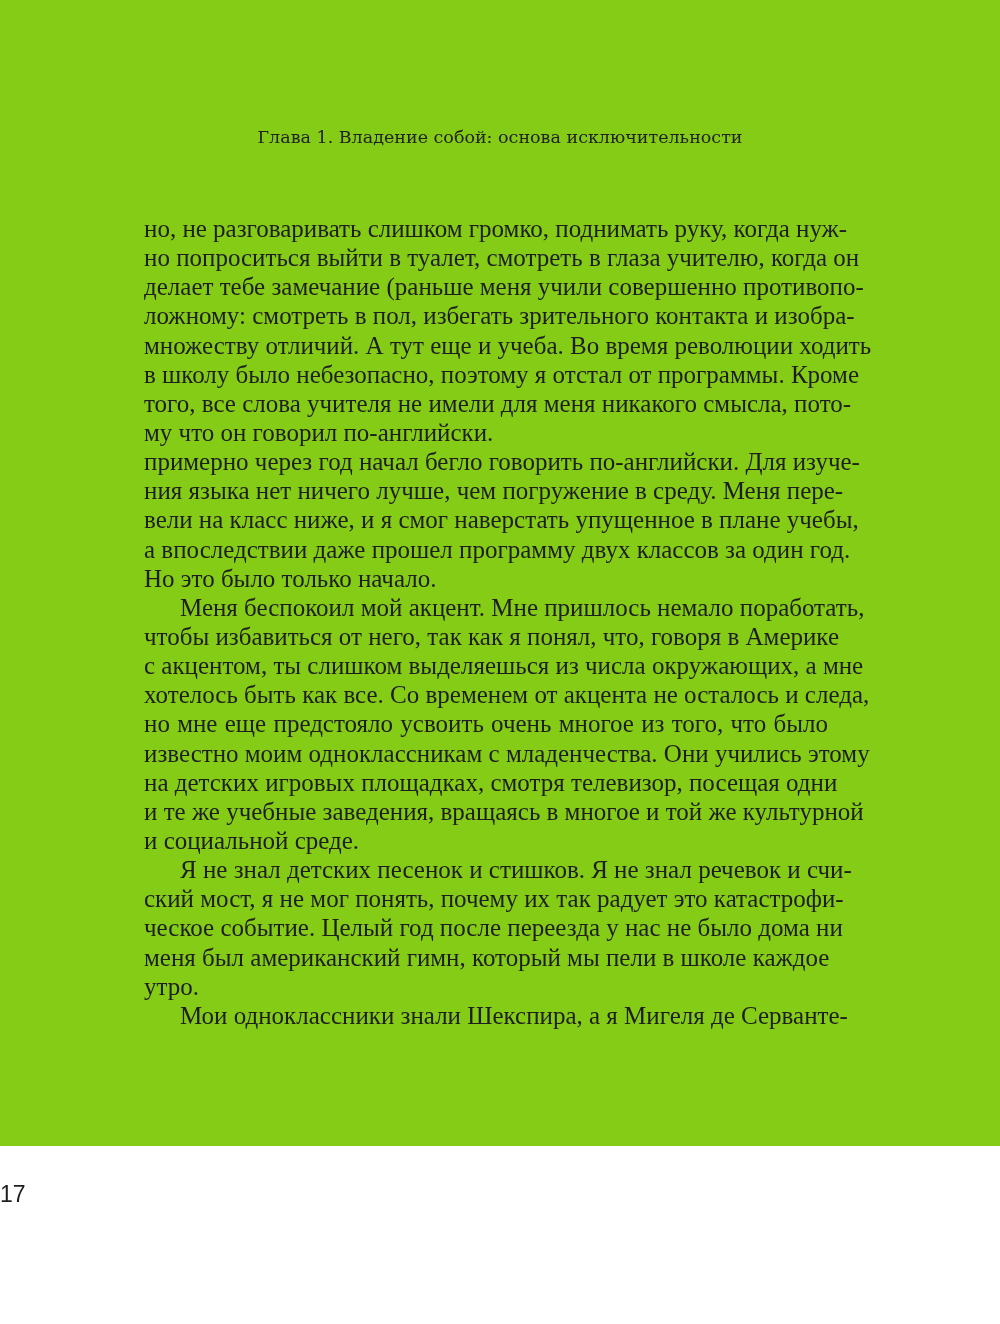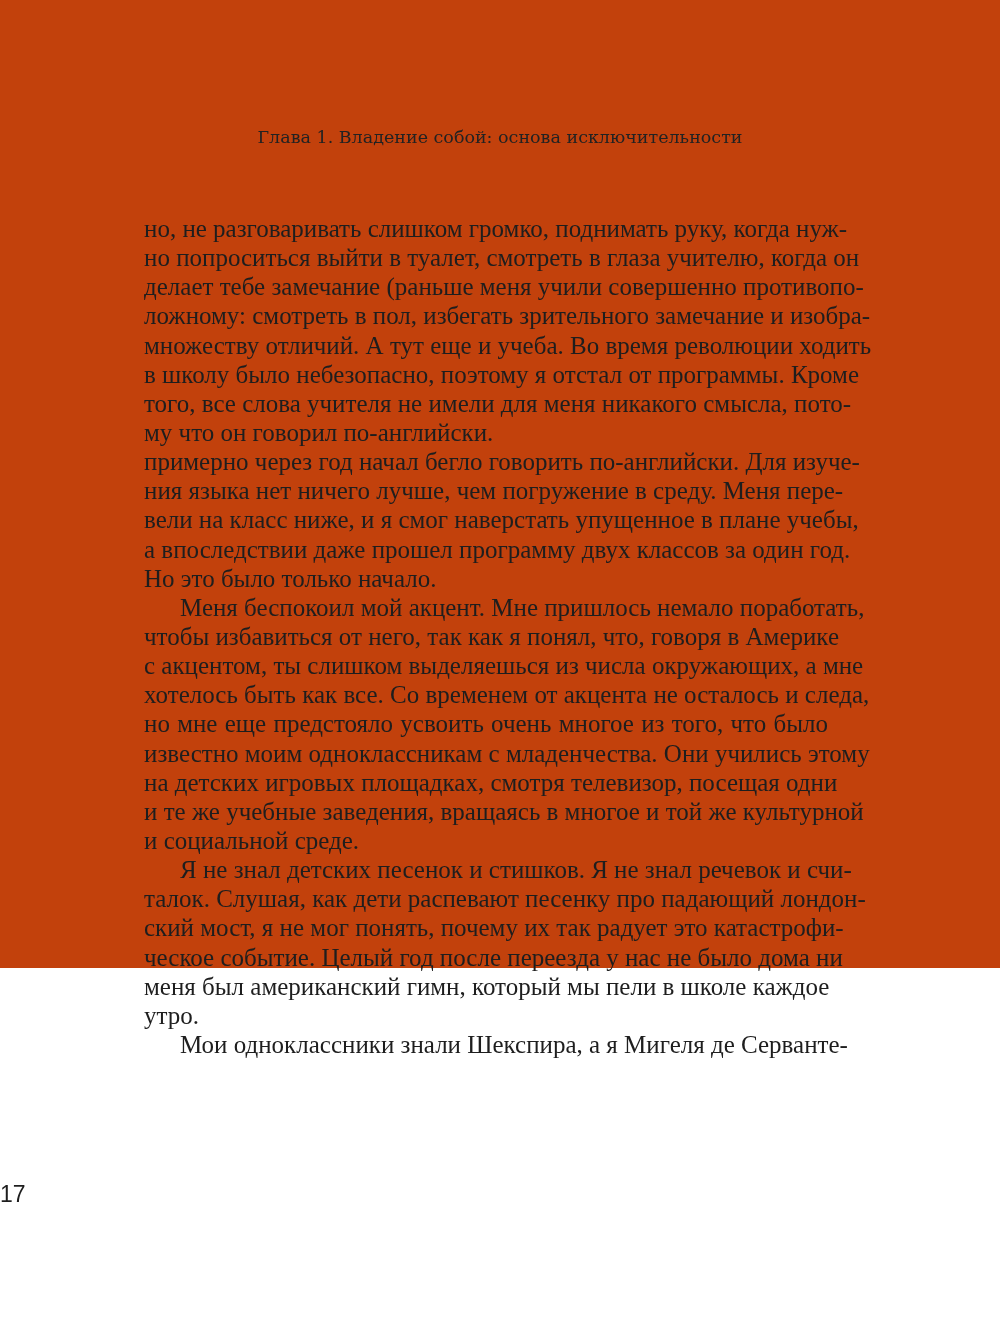--- a/index.html
+++ b/index.html
@@ -1,17 +1,17 @@
 <!DOCTYPE html>
 <html><head>
 <meta charset="utf-8">
 <style>
   html, body { margin: 0; padding: 0; background: #ffffff; }
   body { width: 1000px; height: 1324px; position: relative; overflow: hidden; }
-  .page { position: absolute; left: 0; top: 0; width: 1000px; height: 968px; background: #c2410c; color: #1a1a1a; }
+  .page { position: absolute; left: 0; top: 0; width: 1000px; height: 1146px; background: #84cc16; color: #1a1a1a; }
   .running-head {
     position: absolute; top: 127px; left: 0; width: 1000px; text-align: center;
     font-family: "DejaVu Serif", serif; font-size: 17.5px; color: #222;
     letter-spacing: 0px;
   }
   .body-text {
     position: absolute; left: 144px; top: 176px; width: 684px;
     font-family: "Liberation Serif", serif; font-size: 25px; line-height: 29.15px; color: #1e1e1e; margin-top: 38px;
   }
   .line { display: block; white-space: nowrap; text-align: justify; text-align-last: justify; height: 29.15px; }
@@ -24,41 +24,40 @@
 </style>
 </head>
 <body>
 
 <div class="page">
   <div class="running-head">Глава 1. Владение собой: основа исключительности</div>
   <div class="body-text" id="body-text">
       <span class="line">но, не разговаривать слишком громко, поднимать руку, когда нуж-</span>
       <span class="line">но попроситься выйти в туалет, смотреть в глаза учителю, когда он</span>
       <span class="line">делает тебе замечание (раньше меня учили совершенно противопо-</span>
-      <span class="line">ложному: смотреть в пол, избегать зрительного замечание и изобра-</span>
+      <span class="line">ложному: смотреть в пол, избегать зрительного контакта и изобра-</span>
       <span class="line">множеству отличий. А тут еще и учеба. Во время революции ходить</span>
       <span class="line">в школу было небезопасно, поэтому я отстал от программы. Кроме</span>
       <span class="line">того, все слова учителя не имели для меня никакого смысла, пото-</span>
       <span class="line last">му что он говорил по-английски.</span>
       <span class="line">примерно через год начал бегло говорить по-английски. Для изуче-</span>
       <span class="line">ния языка нет ничего лучше, чем погружение в среду. Меня пере-</span>
       <span class="line">вели на класс ниже, и я смог наверстать упущенное в плане учебы,</span>
       <span class="line">а впоследствии даже прошел программу двух классов за один год.</span>
       <span class="line last">Но это было только начало.</span>
       <span class="line indent">Меня беспокоил мой акцент. Мне пришлось немало поработать,</span>
       <span class="line">чтобы избавиться от него, так как я понял, что, говоря в Америке</span>
       <span class="line">с акцентом, ты слишком выделяешься из числа окружающих, а мне</span>
       <span class="line">хотелось быть как все. Со временем от акцента не осталось и следа,</span>
       <span class="line">но мне еще предстояло усвоить очень многое из того, что было</span>
       <span class="line">известно моим одноклассникам с младенчества. Они учились этому</span>
       <span class="line">на детских игровых площадках, смотря телевизор, посещая одни</span>
       <span class="line">и те же учебные заведения, вращаясь в многое и той же культурной</span>
       <span class="line last">и социальной среде.</span>
       <span class="line indent">Я не знал детских песенок и стишков. Я не знал речевок и счи-</span>
-      <span class="line">талок. Слушая, как дети распевают песенку про падающий лондон-</span>
       <span class="line">ский мост, я не мог понять, почему их так радует это катастрофи-</span>
       <span class="line">ческое событие. Целый год после переезда у нас не было дома ни</span>
       <span class="line">меня был американский гимн, который мы пели в школе каждое</span>
       <span class="line last">утро.</span>
       <span class="line indent">Мои одноклассники знали Шекспира, а я Мигеля де Серванте-</span>
     </div>
   <div class="page-number">17</div>
 </div>
 
 </body></html>

